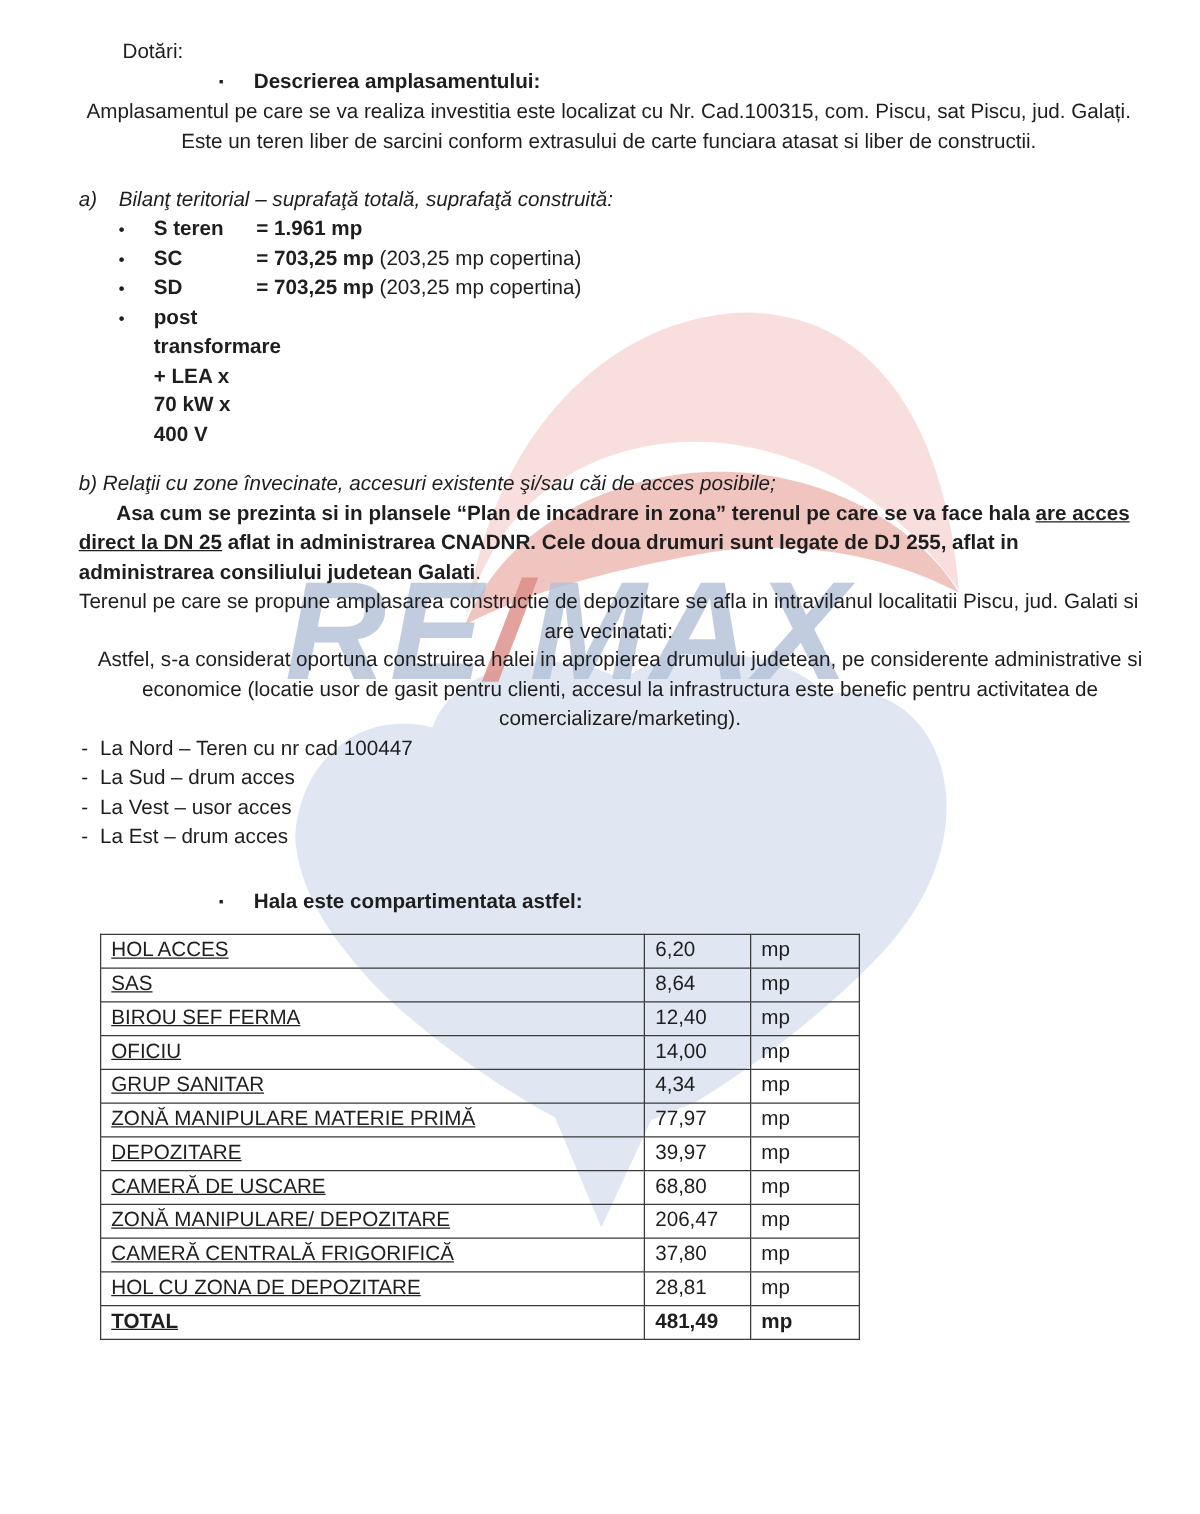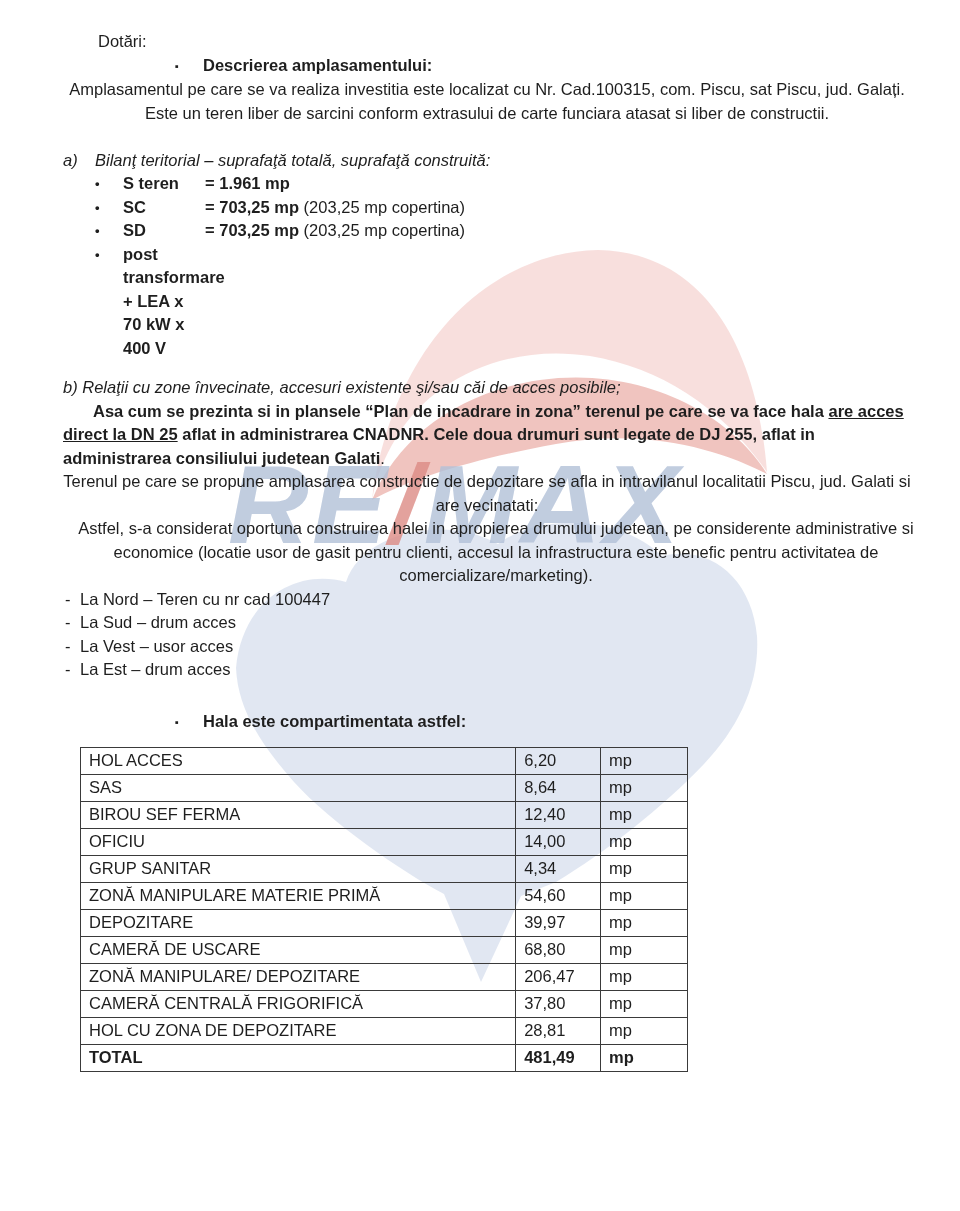--- a/index.html
+++ b/index.html
@@ -51,21 +51,21 @@
   }
   table.area-table td {
     border:1px solid #3a3a3a;
     height:27px;
     padding:1px 8px 2px 8px;
     font-size:16.5px;
     line-height:21px;
     vertical-align:middle;
   }
   table.area-table { border:1.5px solid #3a3a3a; }
-  td.c-name  { width:436px; }
+  td.c-name  { width:436px;text-decoration:underline; }
   td.c-value { width:85px;  }
   td.c-unit  { width:87px;  }
   tr.total-row td { font-weight:bold; }
 </style>
 </head>
 <body>
 
 <svg class="watermark" viewBox="0 0 960 1211" xmlns="http://www.w3.org/2000/svg" aria-hidden="true">
   <g>
 
@@ -207,21 +207,21 @@
         </tr>
 
         <tr>
           <td class="c-name">GRUP SANITAR</td>
           <td class="c-value">4,34</td>
           <td class="c-unit">mp</td>
         </tr>
 
         <tr>
           <td class="c-name">ZONĂ MANIPULARE MATERIE PRIMĂ</td>
-          <td class="c-value">54,60</td>
+          <td class="c-value">77,97</td>
           <td class="c-unit">mp</td>
         </tr>
 
         <tr>
           <td class="c-name">DEPOZITARE</td>
           <td class="c-value">39,97</td>
           <td class="c-unit">mp</td>
         </tr>
 
         <tr>

